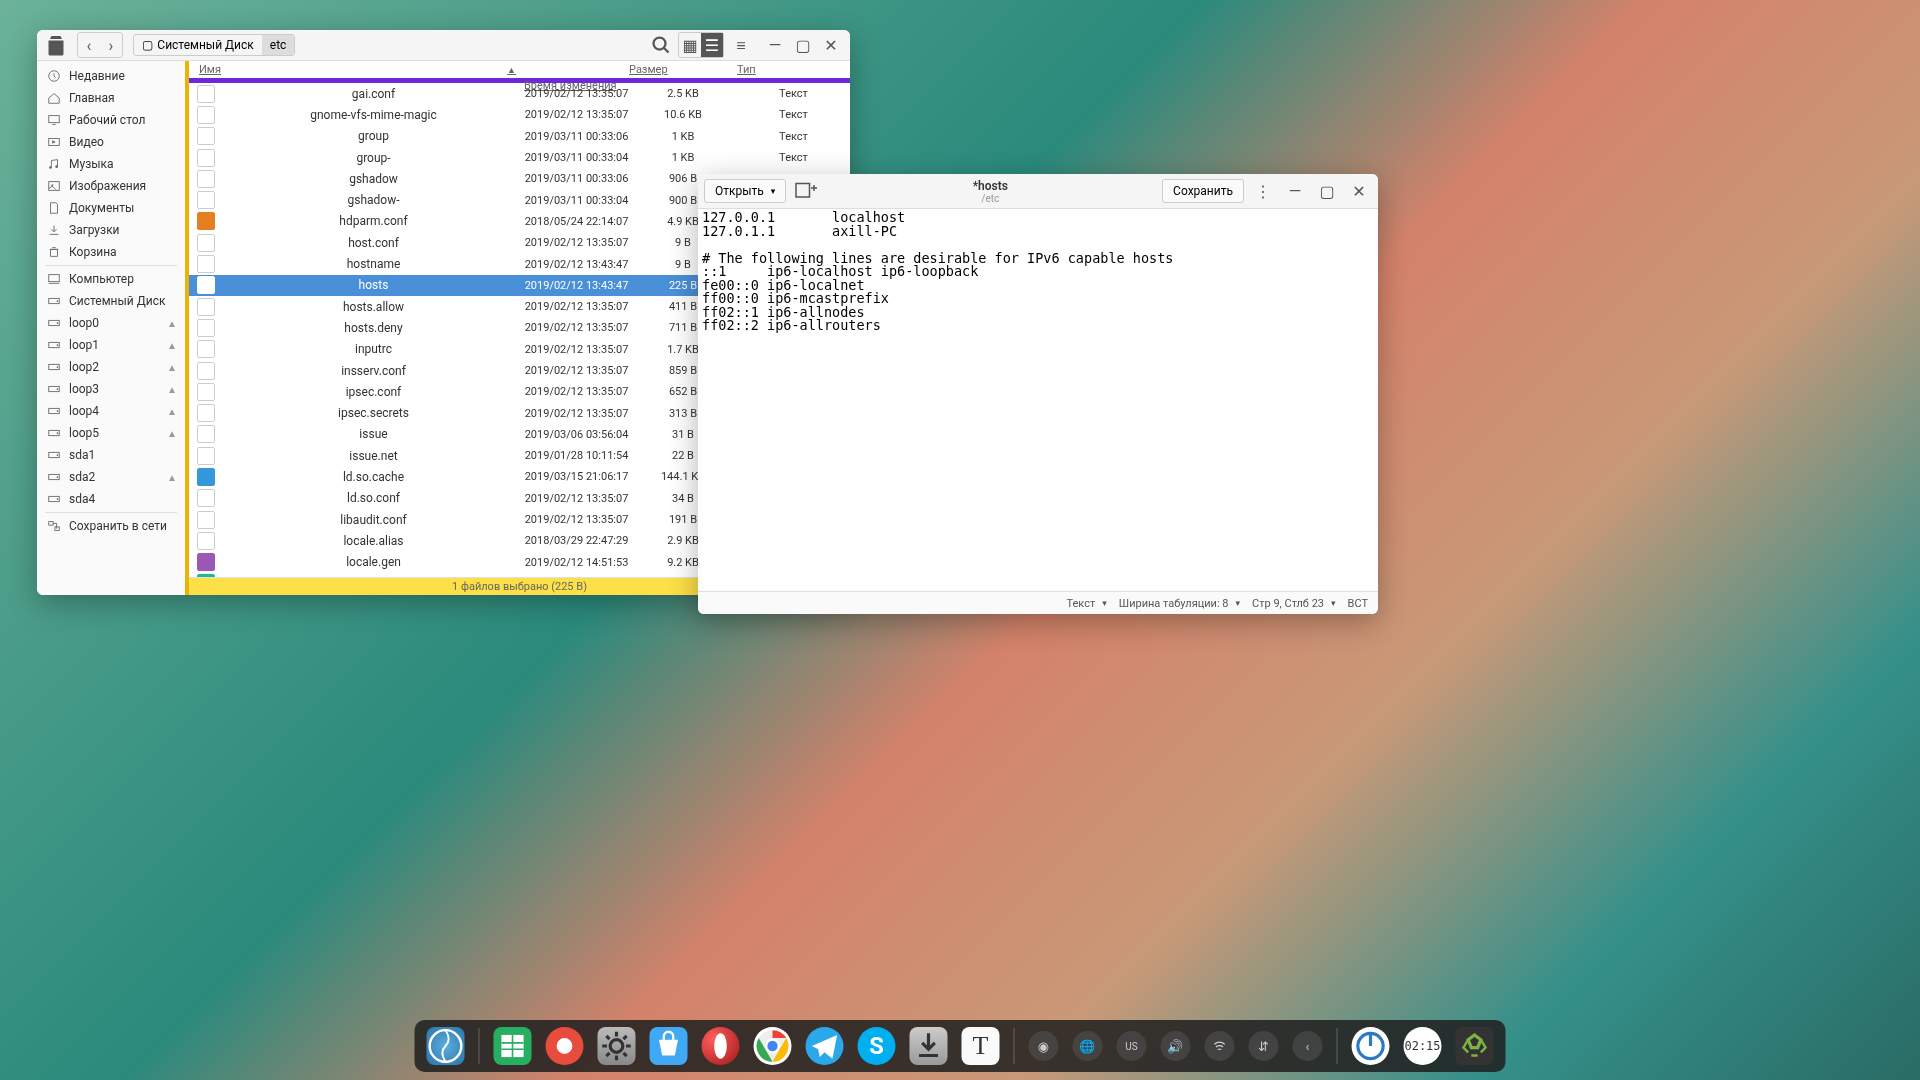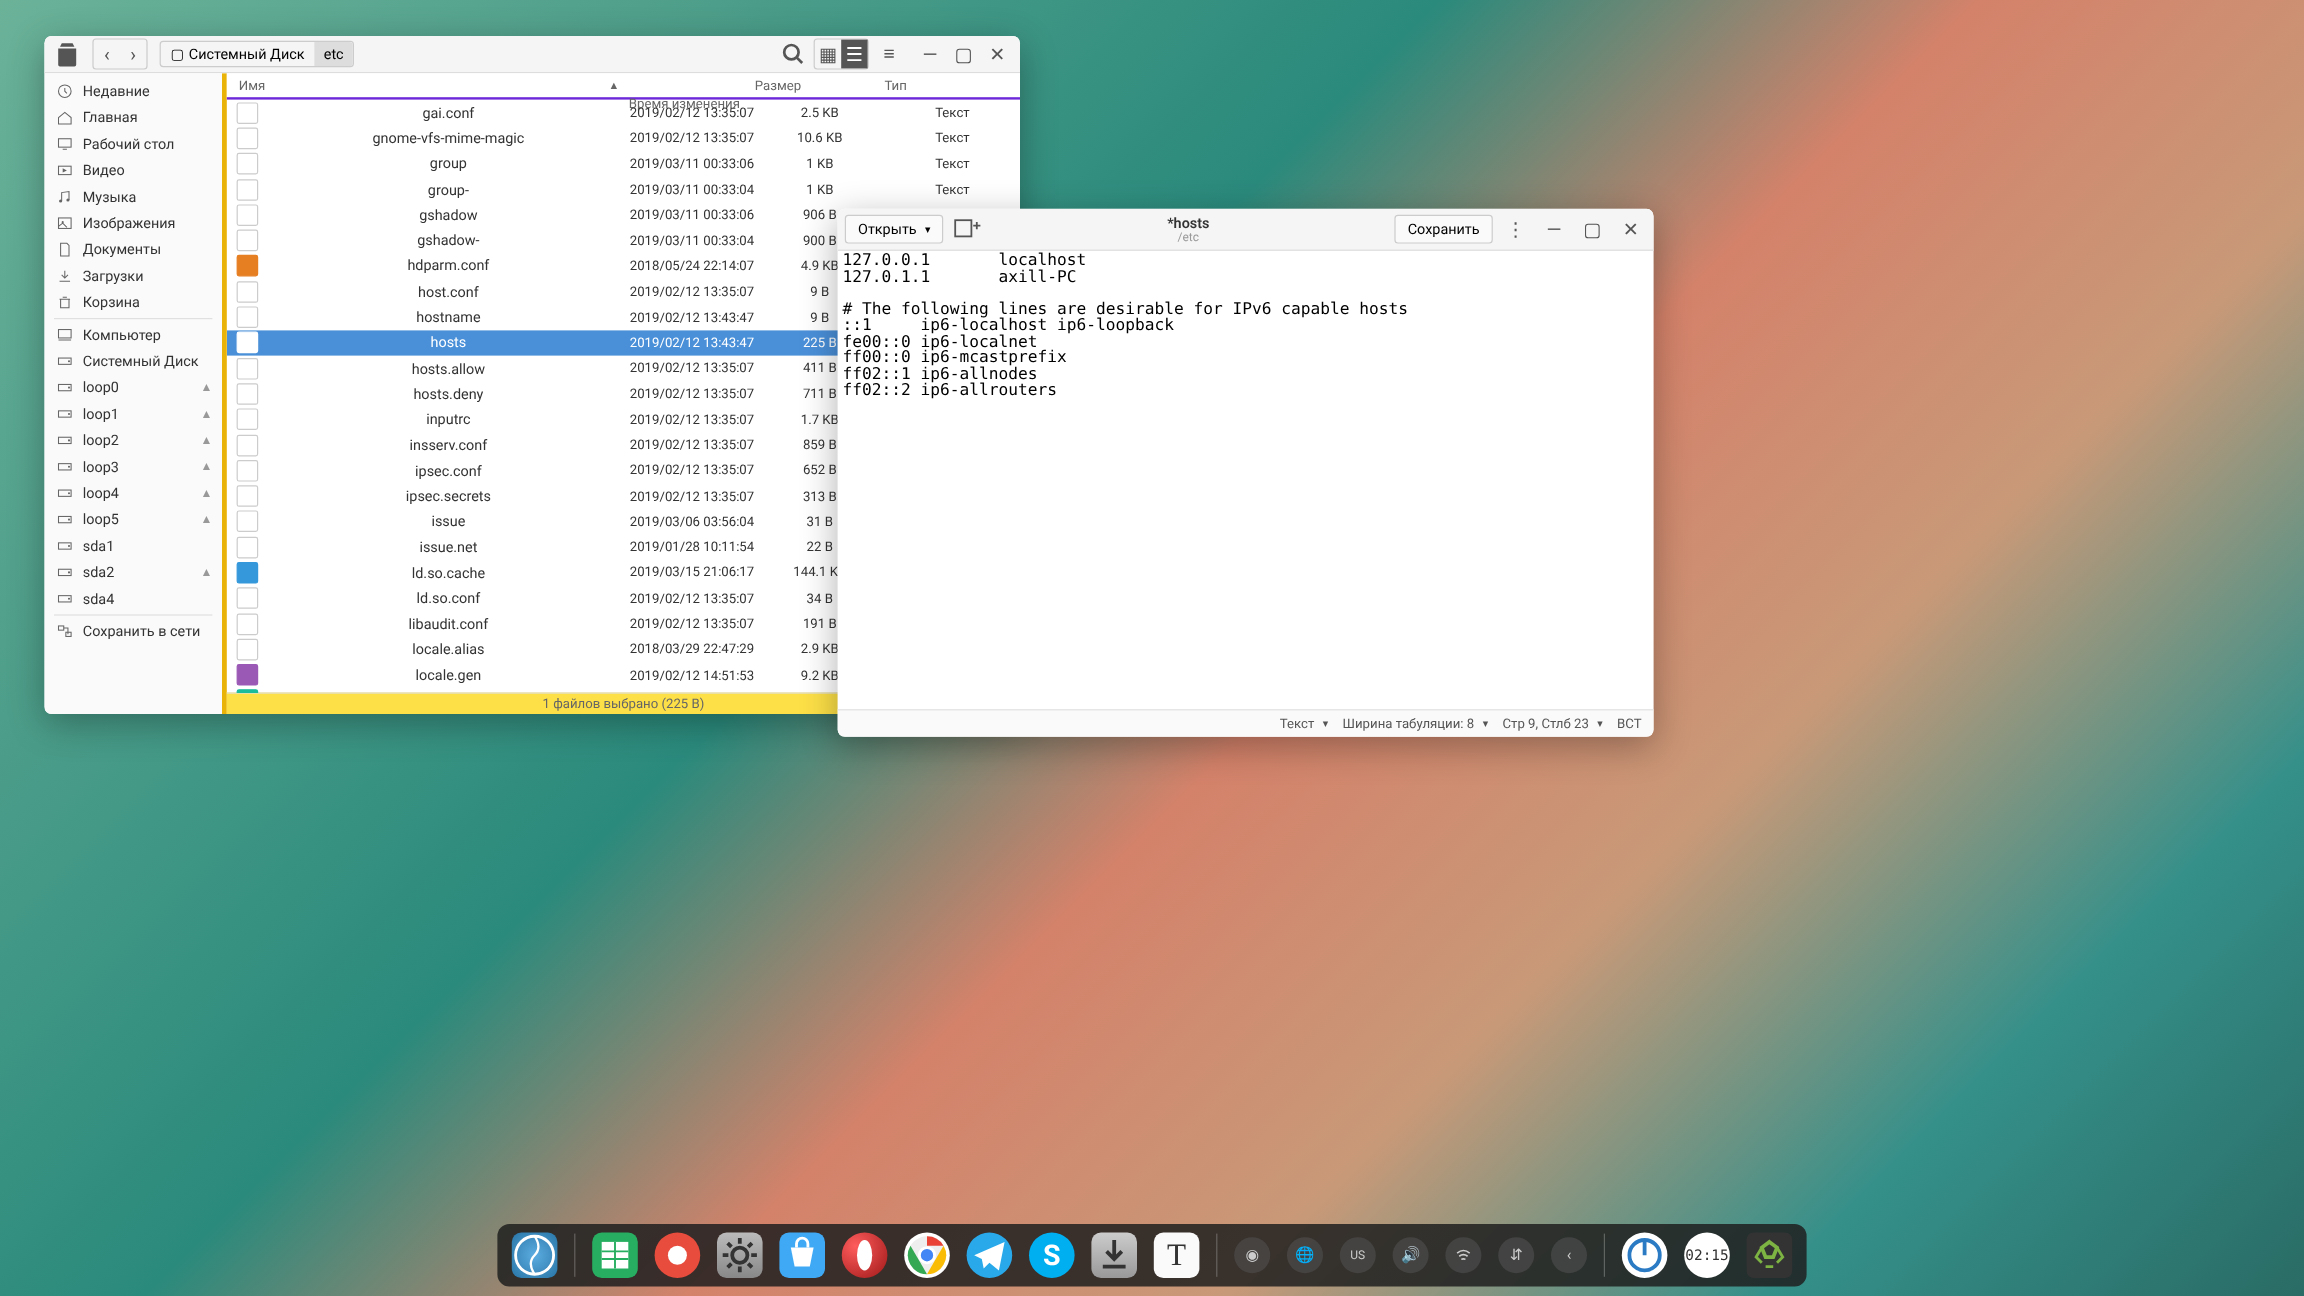--- a/index.html
+++ b/index.html
@@ -23,21 +23,21 @@
 .win-btns { display:flex; gap:2px; margin-left:4px; }
 
 .fm-body { flex:1; display:flex; overflow:hidden; }
 .fm-sidebar { width:152px; background:#fafafa; border-right:4px solid #eab308; overflow-y:auto; padding:4px 0; }
 .sb-item { display:flex; align-items:center; padding:4px 10px; font-size:12px; color:#333; cursor:pointer; gap:8px; position:relative; }
 .sb-icon { width:14px; height:14px; display:flex; align-items:center; justify-content:center; color:#666; }
 .sb-eject { position:absolute; right:8px; color:#999; font-size:10px; }
 .sb-sep { height:1px; background:#e0e0e0; margin:2px 8px; }
 
 .fm-main { flex:1; display:flex; flex-direction:column; }
-.fm-head { height:22px; background:#fff; border-bottom:2px solid #6d28d9; display:flex; align-items:center; font-size:11px; color:#666; }
+.fm-head { height:22px; background:#fff; border-bottom:5px solid #6d28d9; display:flex; align-items:center; font-size:11px; color:#666;text-decoration:underline; }
 .col-name { width:335px; padding-left:10px; display:flex; align-items:center; }
 .col-name .sort-ind { margin-left:auto; margin-right:8px; font-size:9px; }
 .col-date { width:105px;margin-top:31px; }
 .col-size { width:108px; }
 .col-type { flex:1; }
 .fm-list { flex:1; overflow-y:auto;text-align:center; }
 .fm-row { height:21.3px; display:flex; align-items:center; font-size:12px; color:#333; cursor:pointer; }
 .fm-row.sel { background:#4a90d9; color:#fff; }
 .file-icon { width:18px; height:18px; margin-left:8px; margin-right:8px; background:#fff; border:1px solid #ccc; border-radius:2px; display:flex; align-items:center; justify-content:center; font-size:8px; }
 .fm-row.sel .file-icon { border-color:#fff; }

